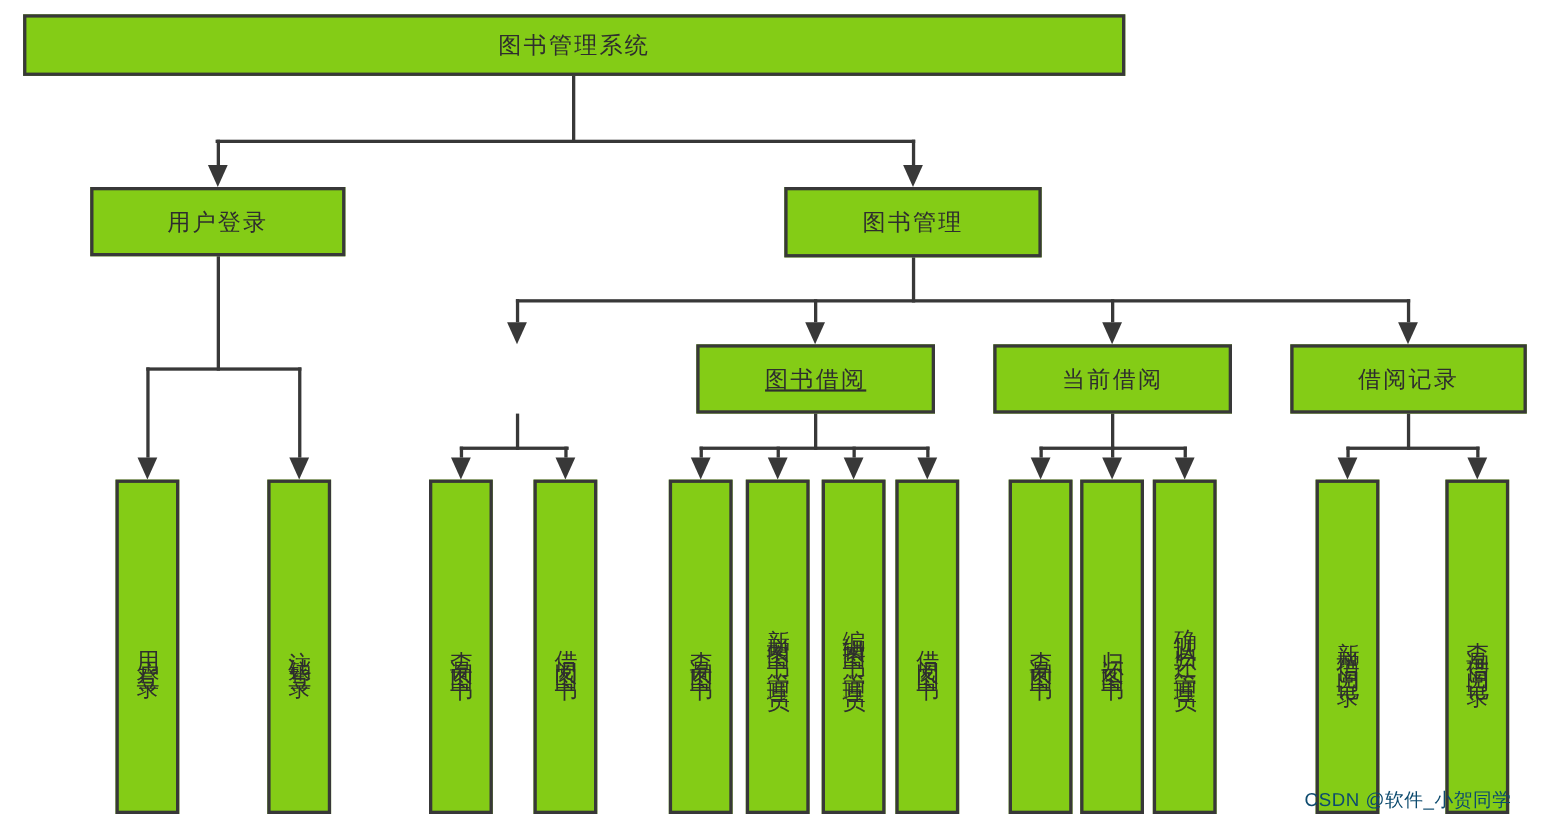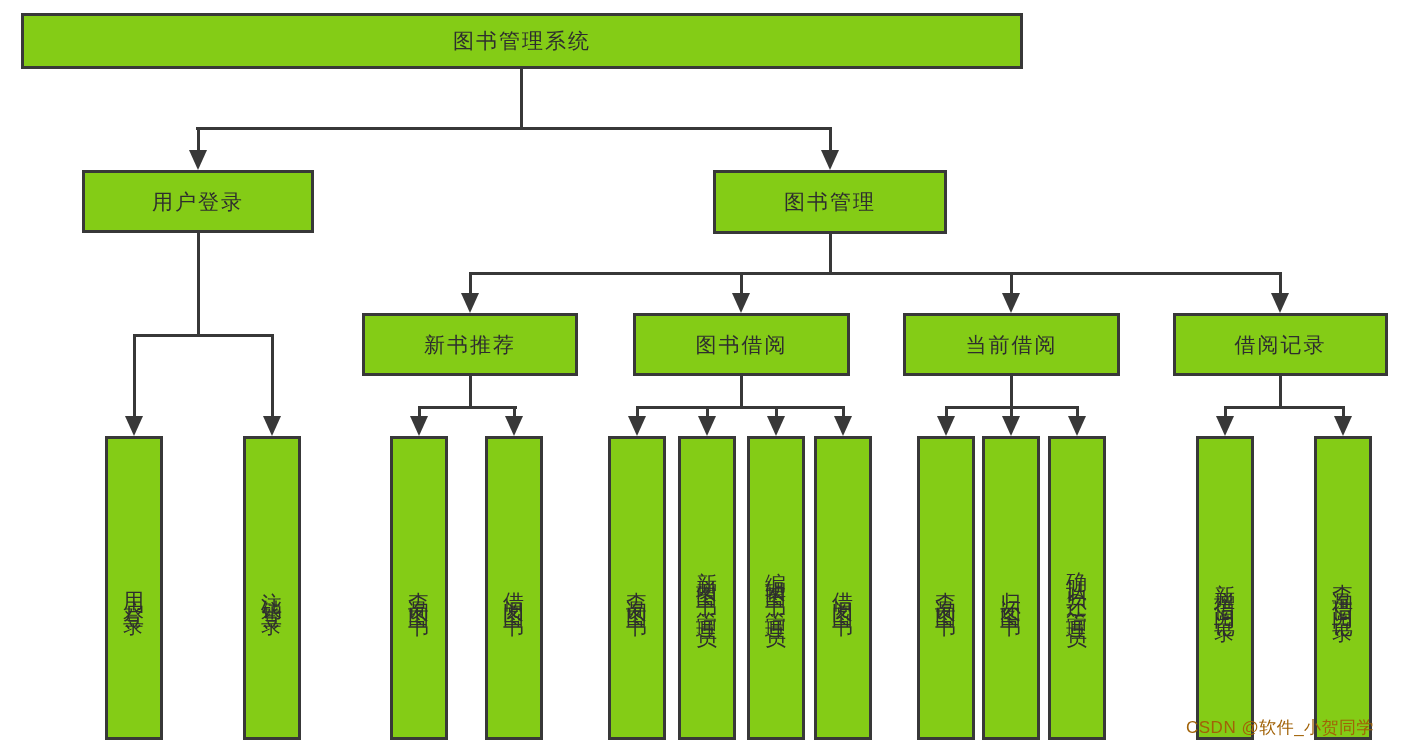--- a/index.html
+++ b/index.html
@@ -34,21 +34,21 @@
     content:"";
     position:absolute;left:-7.5px;bottom:-20px;
     width:0;height:0;
     border-left:9px solid transparent;
     border-right:9px solid transparent;
     border-top:20px solid #383838;
   }
   .watermark{
     position:absolute;
     font-size:17px;
-    color:#a16207;
+    color:#0c4a6e;
     letter-spacing:0.5px;
     white-space:nowrap;
     z-index:5;
   }
 </style>
 </head>
 <body>
 
 <div class="canvas">
 
@@ -73,24 +73,21 @@
   <div class="arrow" style="left:132.5px;top:334px;height:82px;"></div>
   <div class="arrow" style="left:270.5px;top:334px;height:82px;"></div>
 
   <div class="vl" style="left:828.5px;top:234px;height:41px;"></div>
   <div class="hl" style="left:468.5px;top:272px;width:813px;"></div>
   <div class="arrow" style="left:468.5px;top:272px;height:21px;"></div>
   <div class="arrow" style="left:739.5px;top:272px;height:21px;"></div>
   <div class="arrow" style="left:1009.5px;top:272px;height:21px;"></div>
   <div class="arrow" style="left:1278.5px;top:272px;height:21px;"></div>
 
-  <div class="box hbox" style="left:362px;top:313px;width:216px;height:63px;">
-    <span>新书推荐</span>
-  </div>
-  <div class="box hbox" style="left:633px;top:313px;width:217px;height:63px;">
+  <div class="box hbox" style="left:633px;top:313px;width:217px;height:63px;text-decoration:underline;">
     <span>图书借阅</span>
   </div>
   <div class="box hbox" style="left:903px;top:313px;width:217px;height:63px;justify-content:center;">
     <span>当前借阅</span>
   </div>
   <div class="box hbox" style="left:1173px;top:313px;width:215px;height:63px;">
     <span>借阅记录</span>
   </div>
 
   <div class="vl" style="left:468.5px;top:376px;height:33px;"></div>

